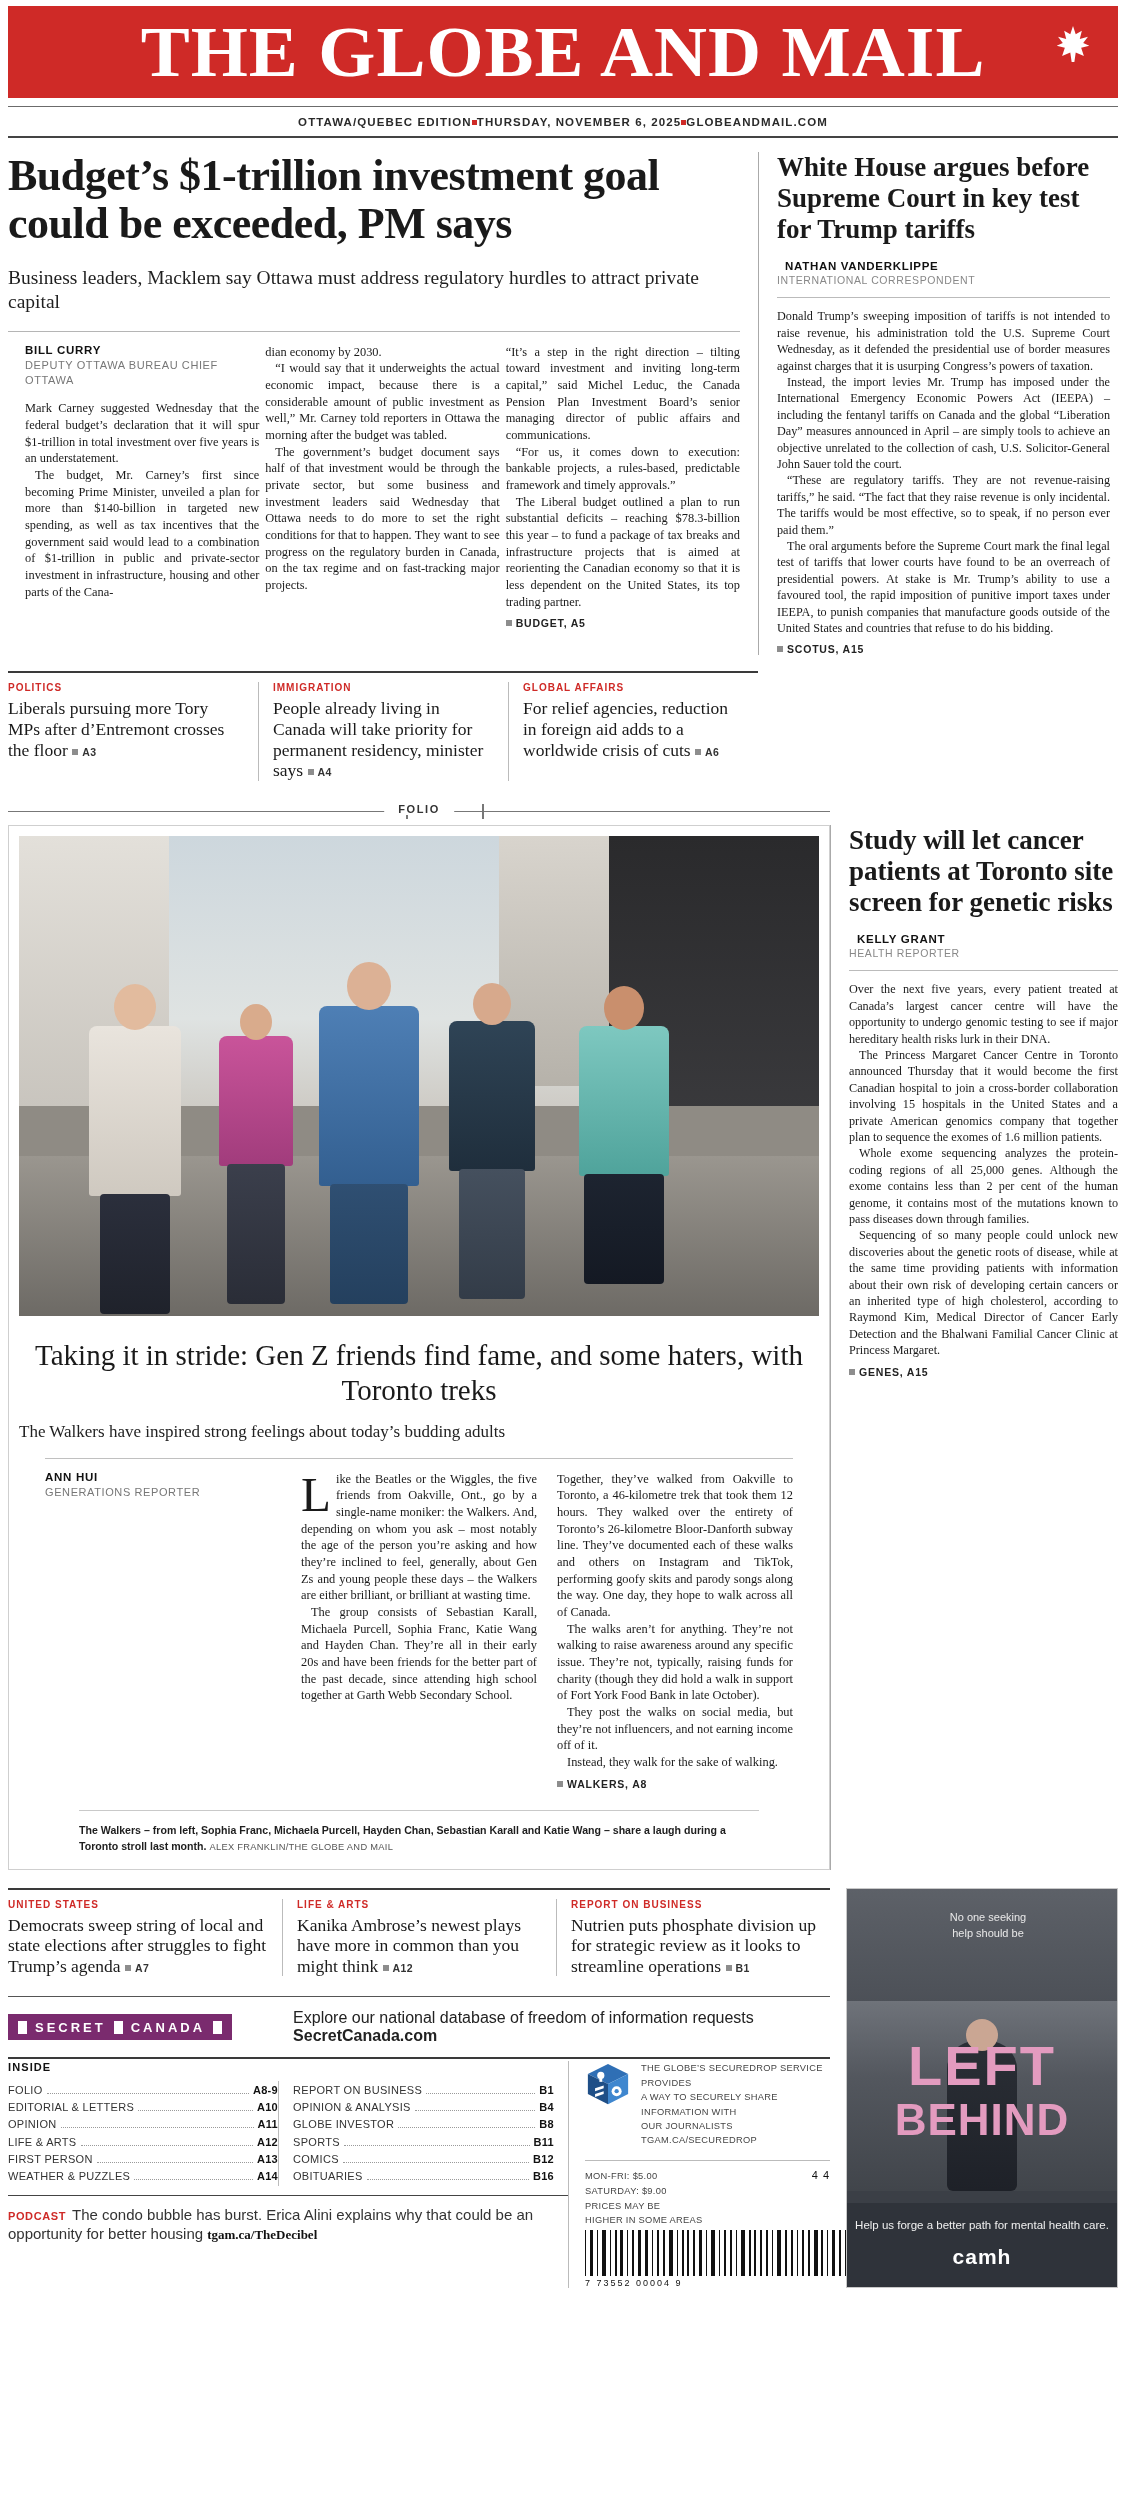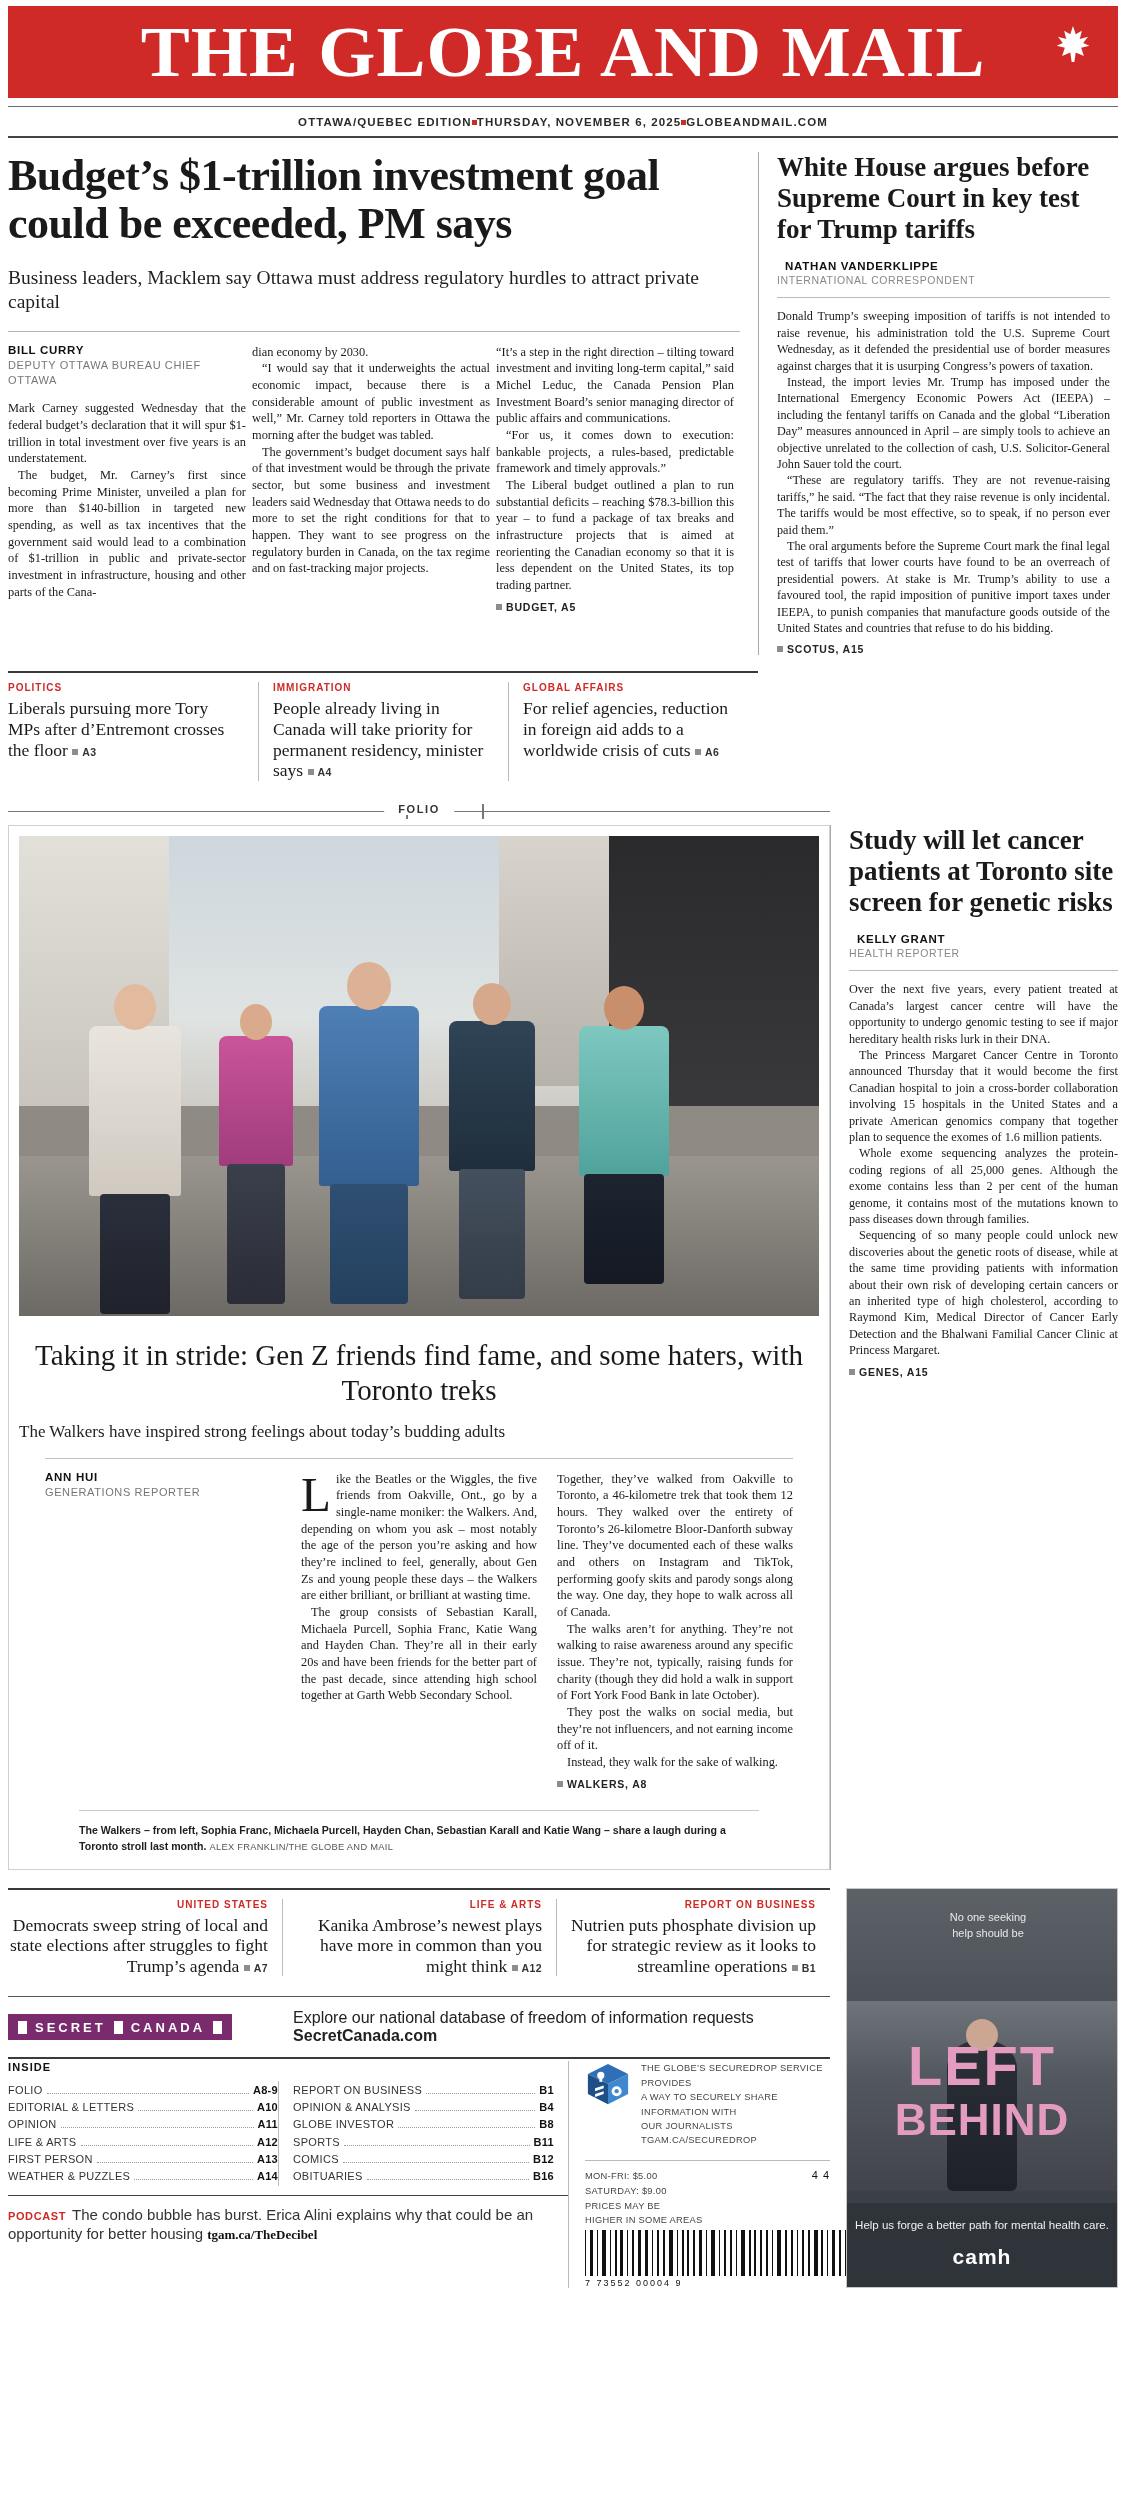--- a/index.html
+++ b/index.html
@@ -73,21 +73,21 @@
   }
   .deck {
     font-family:"Liberation Serif", serif;
     font-size:19.5px;
     line-height:1.25;
     margin-top:18px;
     color:#1f1f1f;
   }
   .lead-rule { border-top:1px solid #b5b5b5; margin-top:16px; }
 
-  .cols3 { display:flex; gap:6px; margin-top:12px; }
+  .cols3 { display:flex; gap:6px; margin-top:12px;margin-left:17px; }
   .col3 { width:238px; }
 
   .byline-name {
     font-family:"Liberation Sans", sans-serif;
     font-weight:bold;
     font-size:11.5px;
     letter-spacing:0.7px;
     color:#111;
   }
   .byline-role {
@@ -266,21 +266,21 @@
   }
 
   
   .rail2 { width:304px; padding-left:18px; border-left:1px solid #aaa; margin-top:6px; }
   .rail2 .rail-head { font-size:27px; }
 
   
   .bottomwrap { display:flex; margin:18px 8px 0 8px; }
   .bottom-left { width:822px; }
   .bteaserrow { display:flex; border-top:2px solid #3a3a3a; padding-top:9px; }
-  .bteaser { width:274px; padding-right:14px;text-align:right; }
+  .bteaser { width:274px; padding-right:14px; }
   .bteaser + .bteaser { border-left:1px solid #bbb; padding-left:14px; }
   .bteaser-head {
     font-family:"Liberation Serif", serif;
     font-size:17.5px; line-height:1.18; color:#1a1a1a;
   }
 
   .secret-rule { border-top:1.5px solid #555; margin-top:20px; }
   .secretbar { display:flex; align-items:center; gap:18px; padding:12px 0 12px 0; }
   .secret-logo {
     display:flex; align-items:center;

